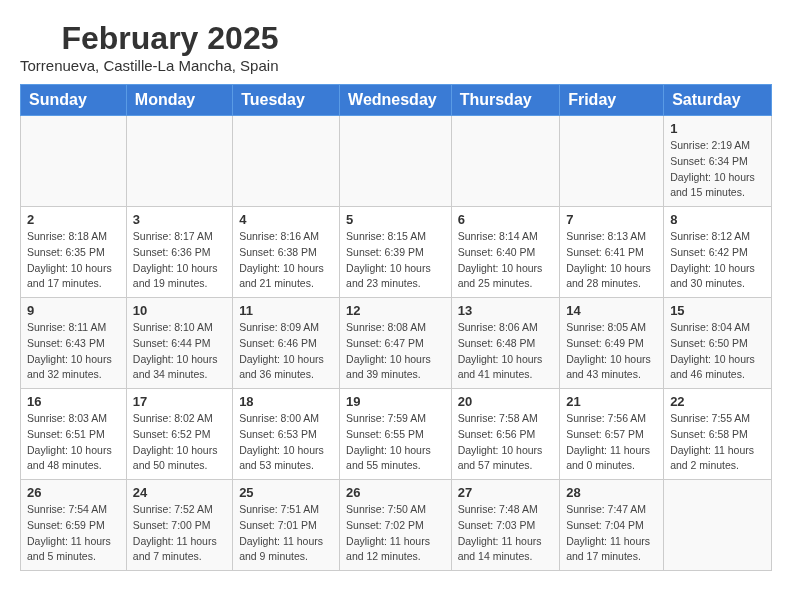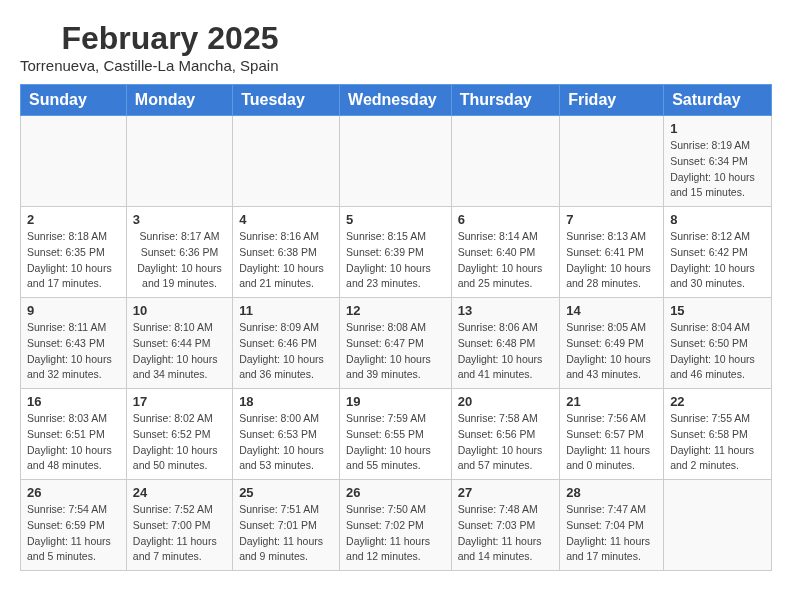--- a/index.html
+++ b/index.html
@@ -115,35 +115,35 @@
   <tbody id="calendar-body">
   <tr>
         <td class="empty"></td>
         <td class="empty"></td>
         <td class="empty"></td>
         <td class="empty"></td>
         <td class="empty"></td>
         <td class="empty"></td>
         <td>
           <span class="day-number">1</span>
-          <div class="day-info" style="white-space: pre-line;">Sunrise: 8:19 AM
+          <div class="day-info" style="white-space: pre-line;">Sunrise: 2:19 AM
 Sunset: 6:34 PM
 Daylight: 10 hours and 15 minutes.</div>
         </td>
       </tr>
       <tr>
         <td>
           <span class="day-number">2</span>
           <div class="day-info" style="white-space: pre-line;">Sunrise: 8:18 AM
 Sunset: 6:35 PM
 Daylight: 10 hours and 17 minutes.</div>
         </td>
         <td>
           <span class="day-number">3</span>
-          <div class="day-info" style="white-space: pre-line; text-align: center;">Sunrise: 8:17 AM
+          <div class="day-info" style="white-space: pre-line;">Sunrise: 8:17 AM
 Sunset: 6:36 PM
 Daylight: 10 hours and 19 minutes.</div>
         </td>
         <td>
           <span class="day-number">4</span>
           <div class="day-info" style="white-space: pre-line;">Sunrise: 8:16 AM
 Sunset: 6:38 PM
 Daylight: 10 hours and 21 minutes.</div>
         </td>
         <td>

